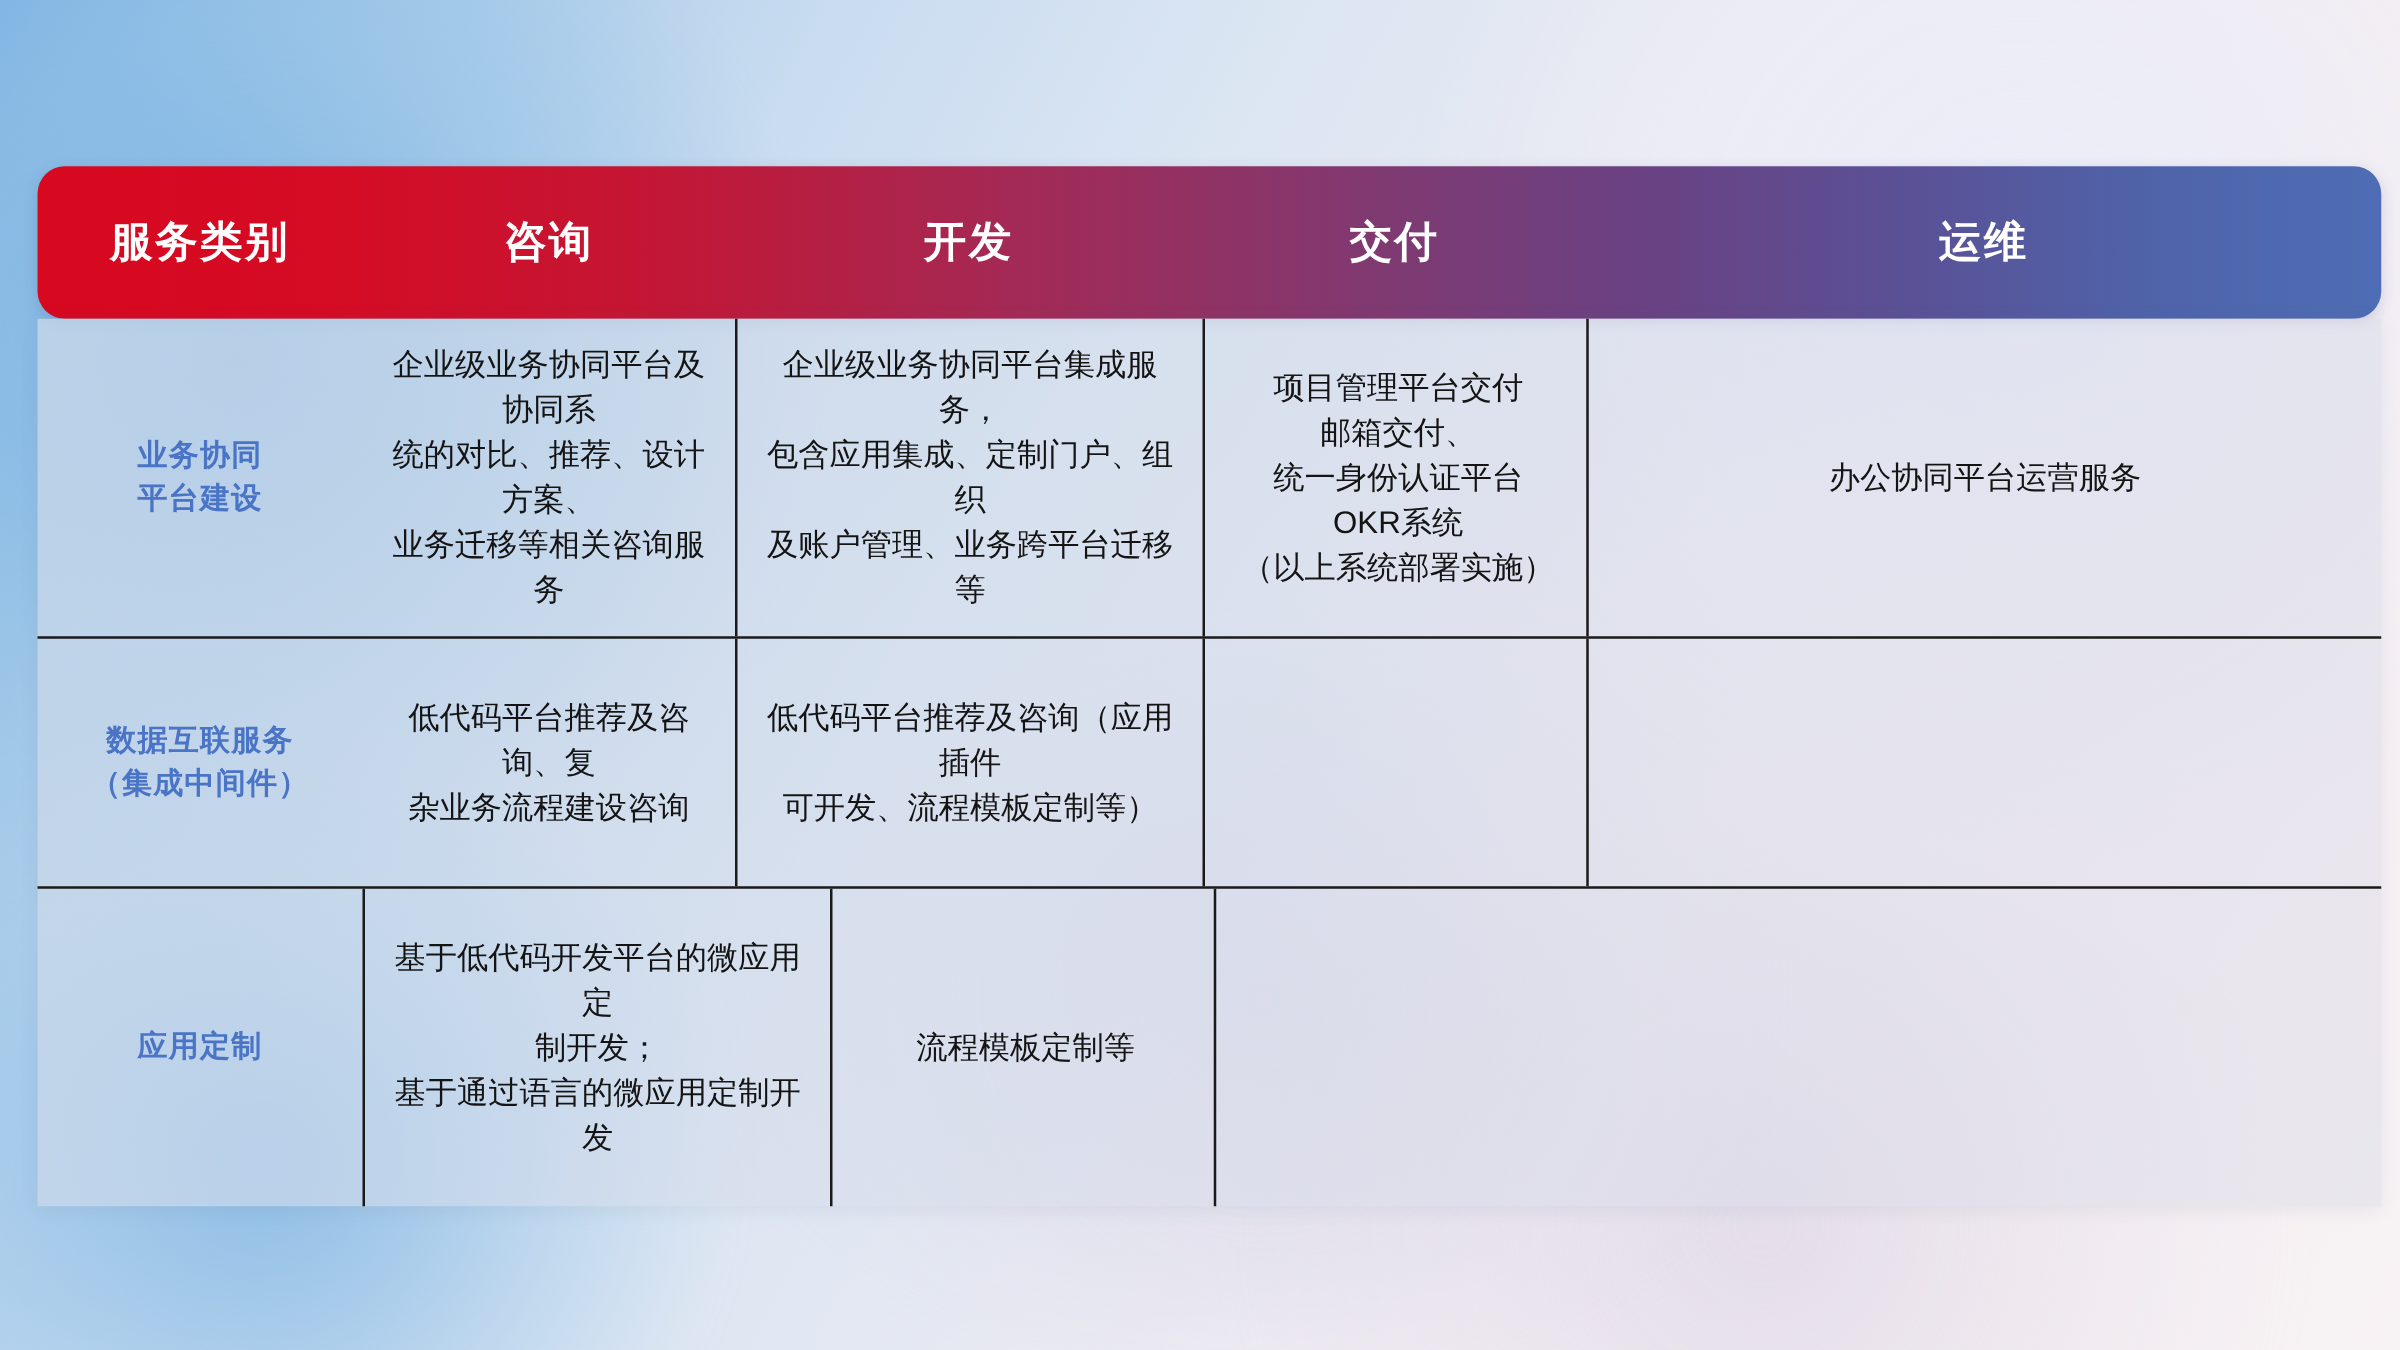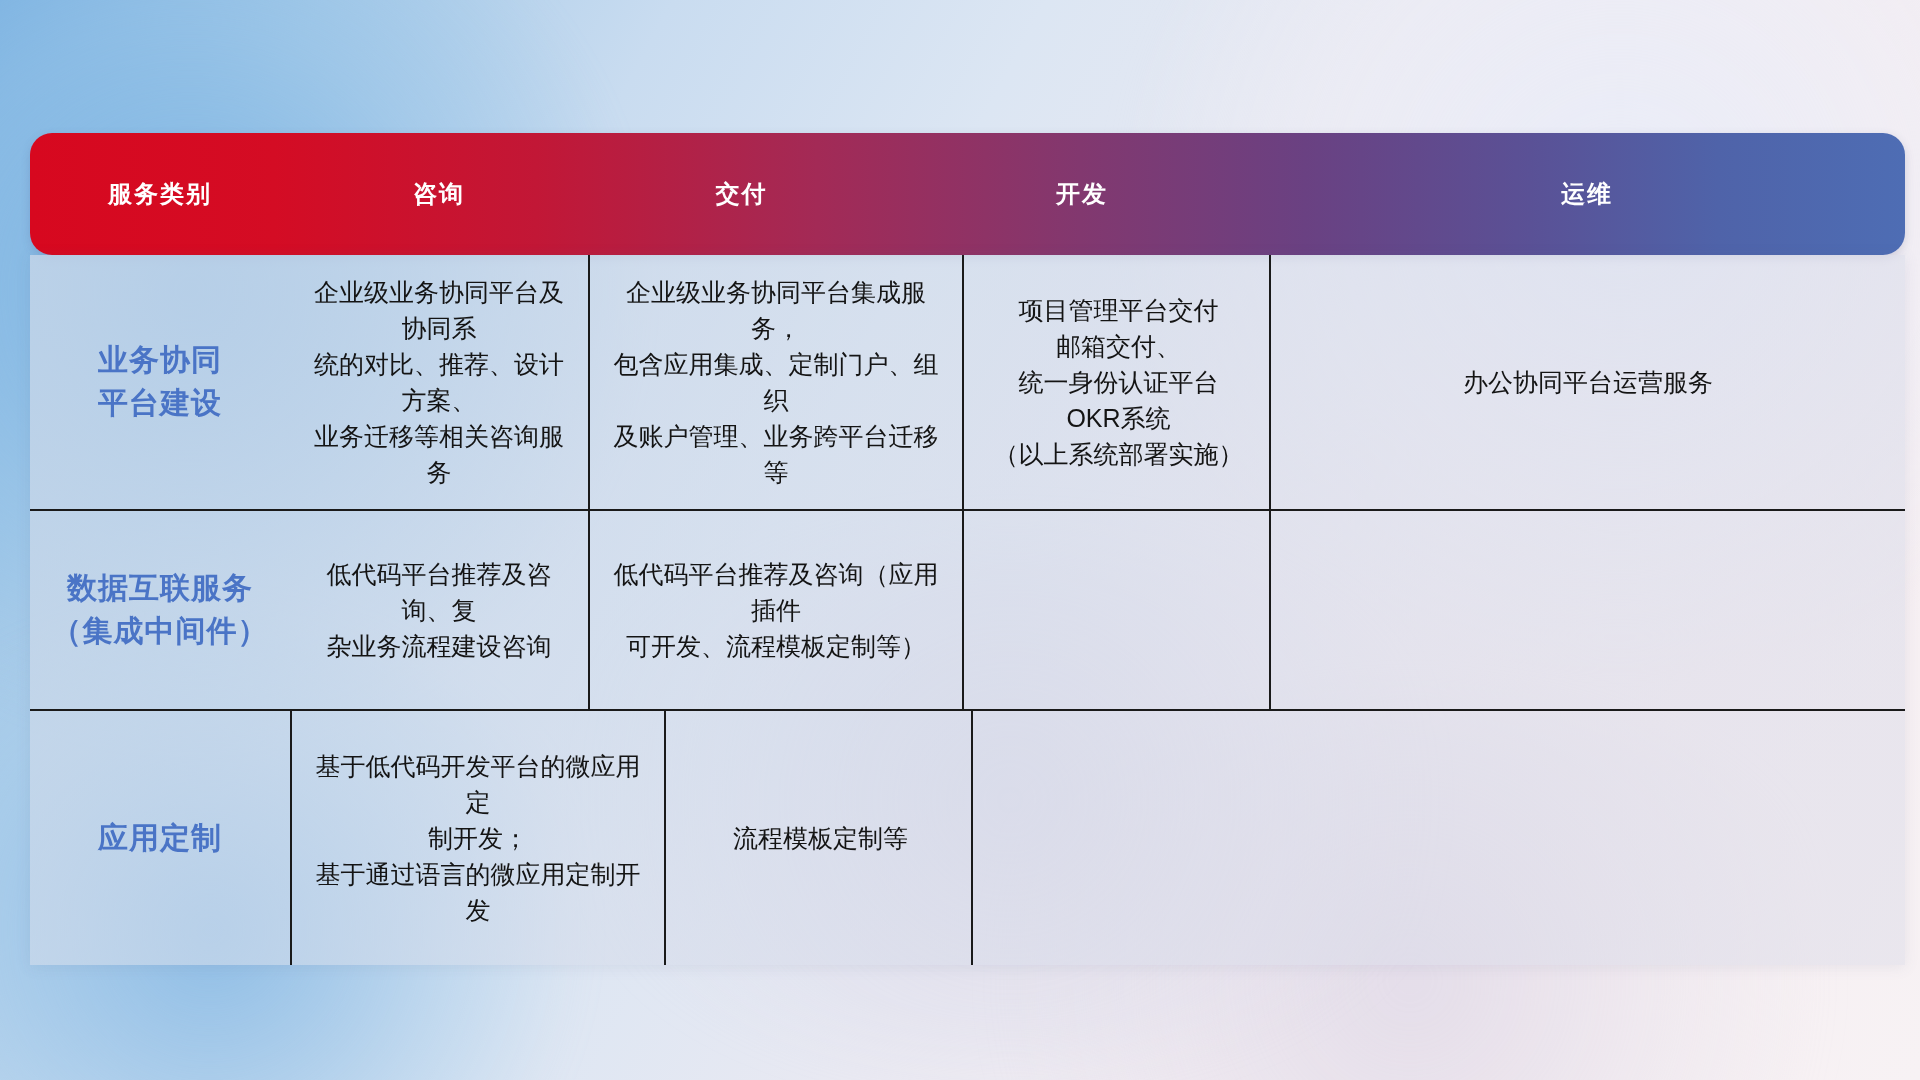--- a/index.html
+++ b/index.html
@@ -47,37 +47,37 @@
         #d40c24 13%,
         #c21736 27%,
         #a32a56 42%,
         #82386f 56%,
         #6a4182 68%,
         #5a5196 80%,
         #4f63a9 90%,
         #4e6db4 100%);
     display:flex;align-items:center;
     box-shadow:0 3px 10px rgba(70,70,120,.18);}
-  .tbl-header .hcell{color:#ffffff;font-weight:bold;font-size:24px;
+  .tbl-header .hcell{color:#ffffff;font-weight:bold;font-size:34px;
     text-align:center;letter-spacing:2px;line-height:1;}
 
   
   .tbl-body{position:relative;
     background:linear-gradient(135deg,rgba(205,217,233,.72) 0%,rgba(210,220,235,.60) 35%,rgba(216,220,234,.55) 60%,rgba(221,220,232,.52) 100%);
     box-shadow:0 2px 14px rgba(90,100,140,.10);}
   .tbl-row{display:flex;position:relative;}
   .tbl-row + .tbl-row{border-top:2px solid #1a1a1a;}
   .tbl-cell{box-sizing:border-box;display:flex;align-items:center;justify-content:center;
     padding:10px 16px;}
   .tbl-cell + .tbl-cell{border-left:2px solid #1a1a1a;}
   .tbl-cell.c0{border-left:none;}
   
   .tbl-cell.c1{border-left:none;}
 
-  .cat-label{color:#4a74c6;font-weight:bold;font-size:30px;line-height:1.42;
+  .cat-label{color:#4a74c6;font-weight:bold;font-size:24px;line-height:1.42;
     text-align:center;letter-spacing:1px;white-space:pre-line;}
   .cell-text{color:#141414;font-size:25px;line-height:1.44;text-align:center;
     white-space:pre-line;}
 
   
   .w0{width:260px;} .w1{width:298px;} .w2{width:374px;} .w3{width:307px;padding-left:20px;} .w4{width:636px;align-items:center;}
   .hw0{width:260px;} .hw1{width:298px;} .hw2{width:374px;} .hw3{width:307px;} .hw4{width:636px;}
 
   .r1{height:254px;} .r2{height:198px;} .r3{height:254px;}
 </style>
@@ -89,22 +89,22 @@
 <div id="bg-glow-bottomleft"></div>
 <div id="bg-glow-right"></div>
 <div id="bg-glow-bottomright"></div>
 <div id="bg-glow-center"></div>
 
 <div id="table-panel">
 
   <div class="tbl-header">
     <div class="hcell hw0">服务类别</div>
     <div class="hcell hw1">咨询</div>
+    <div class="hcell hw2">开发</div>
     <div class="hcell hw3">交付</div>
-    <div class="hcell hw2">开发</div>
     <div class="hcell hw4">运维</div>
   </div>
 
   <div class="tbl-body">
 
     <div class="tbl-row r1">
       <div class="tbl-cell c0 w0">
         <span class="cat-label">业务协同
 平台建设</span>
       </div>

